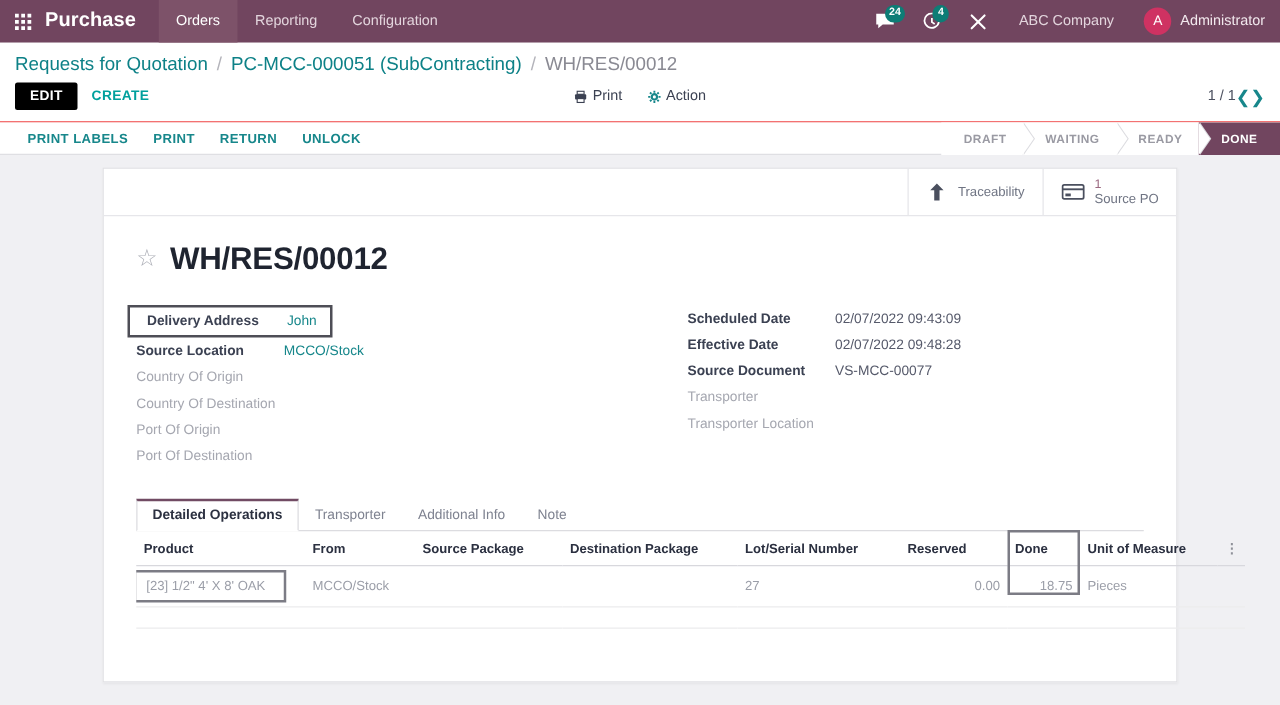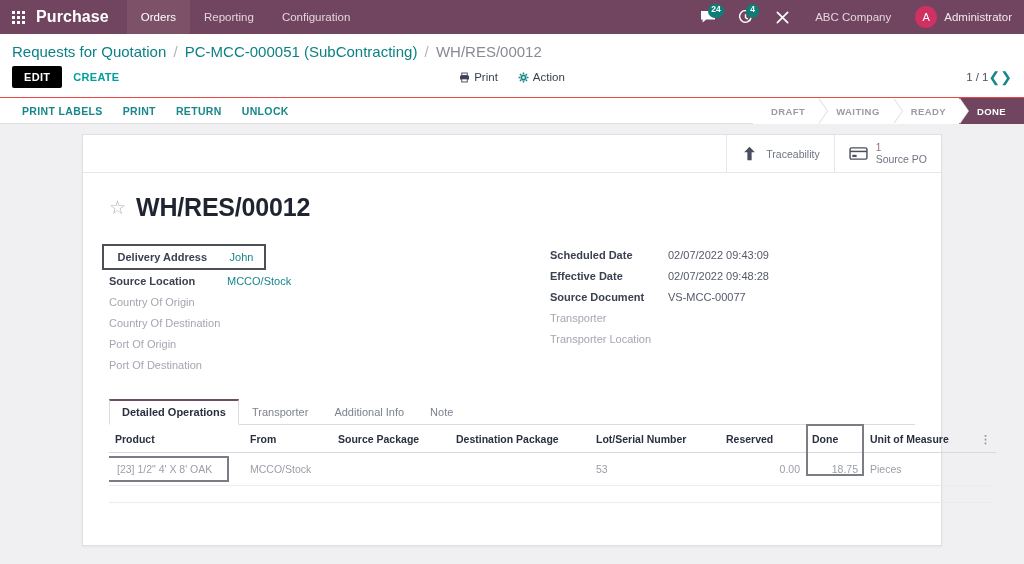--- a/index.html
+++ b/index.html
@@ -554,21 +554,21 @@
             </tr>
           </thead>
           <tbody>
             <tr>
               <td>
                 <span class="cell-box-product">[23] 1/2" 4' X 8' OAK</span>
               </td>
               <td>MCCO/Stock</td>
               <td></td>
               <td></td>
-              <td>53</td>
+              <td>27</td>
               <td class="num">0.00</td>
               <td class="num">18.75</td>
               <td>Pieces</td>
               <td class="opt-col"></td>
             </tr>
             <tr class="spacer-rows">
               <td colspan="9"></td>
             </tr>
           </tbody>
         </table>

